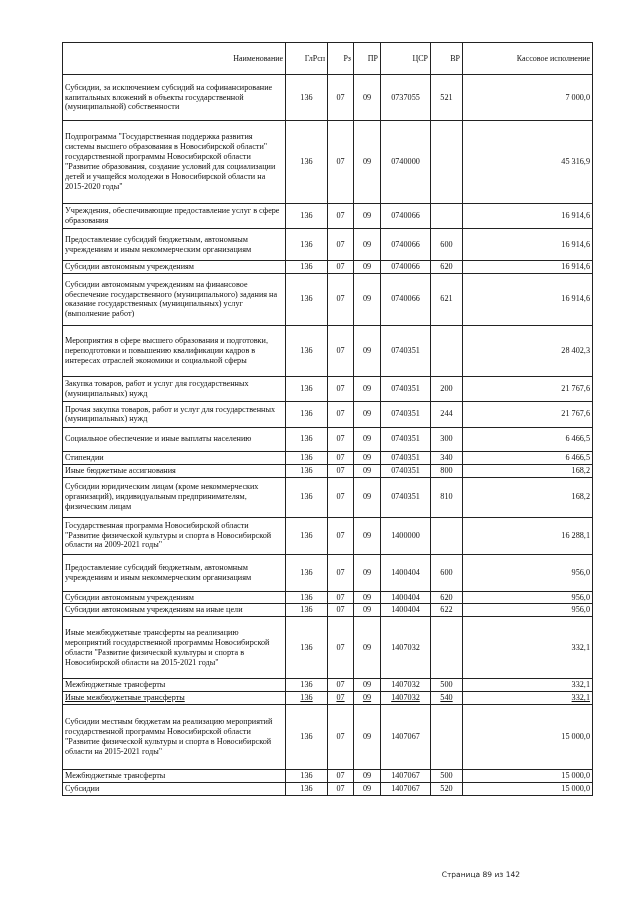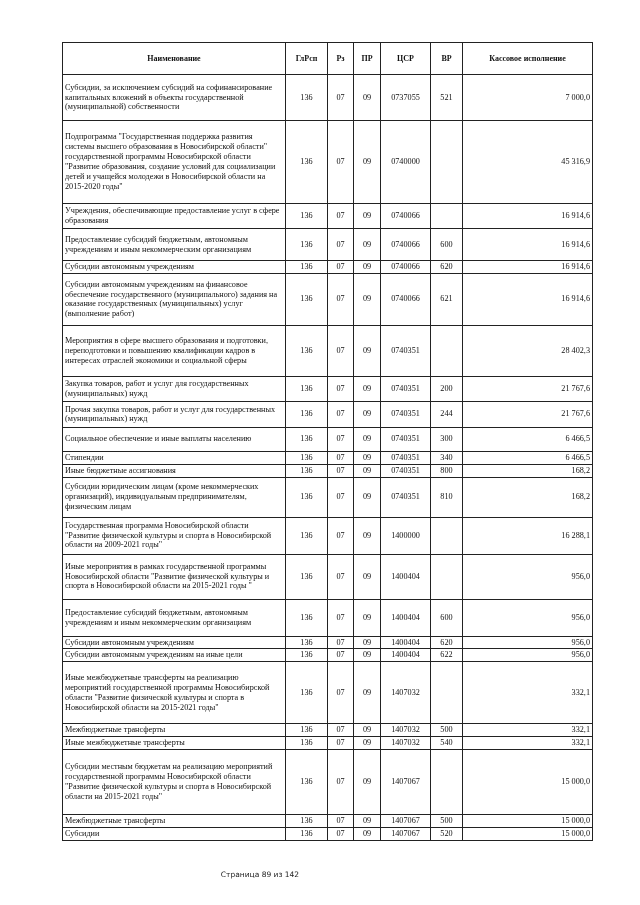--- a/index.html
+++ b/index.html
@@ -1,32 +1,32 @@
 <!DOCTYPE html>
 <html><head>
 <meta charset="utf-8">
 <style>
   html, body { margin: 0; padding: 0; background: #ffffff; }
   body { width: 640px; height: 905px; position: relative; overflow: hidden;
          font-family: "Liberation Serif", serif; color: #111; }
   table.budget { position: absolute; left: 62px; top: 42px; width: 530px;
                  border-collapse: collapse; table-layout: fixed; font-size: 8.2px; line-height: 1.2; }
   table.budget td, table.budget th { border: 1px solid #222; padding: 1px 2px; vertical-align: middle; }
-  table.budget th { font-weight: bold; text-align: center; height: 29px; font-size: 8px; }
+  table.budget th { font-weight: normal; text-align: right; height: 29px; font-size: 8px; }
   td.name { text-align: left; }
   td.c { text-align: center; }
   td.amt { text-align: right; }
   col.c-name { width: 223px; }
   col.c-grp { width: 42px; }
   col.c-rz { width: 26px; }
   col.c-pr { width: 27px; }
   col.c-csr { width: 50px; }
   col.c-vr { width: 32px; }
   col.c-amt { width: 130px; }
-  .footer { position: absolute; top: 870px; left: 0; width: 520px; text-align: center;
+  .footer { position: absolute; top: 870px; left: 0; width: 520px; text-align: right;
             font-family: "DejaVu Sans", sans-serif; font-size: 7.5px; color: #222; }
 </style>
 </head>
 <body>
 
 <table class="budget">
   <colgroup>
     <col class="c-name">
       <col class="c-grp">
       <col class="c-rz">
@@ -166,29 +166,20 @@
       </tr>
       <tr style="height: 37px;">
         <td class="name">Государственная программа Новосибирской области "Развитие физической культуры и спорта в Новосибирской области на 2009-2021 годы"</td>
         <td class="c">136</td>
         <td class="c">07</td>
         <td class="c">09</td>
         <td class="c">1400000</td>
         <td class="c"></td>
         <td class="amt">16 288,1</td>
       </tr>
-      <tr style="height: 45px;">
-        <td class="name">Иные мероприятия в рамках государственной программы Новосибирской области "Развитие физической культуры и спорта в Новосибирской области на 2015-2021 годы "</td>
-        <td class="c">136</td>
-        <td class="c">07</td>
-        <td class="c">09</td>
-        <td class="c">1400404</td>
-        <td class="c"></td>
-        <td class="amt">956,0</td>
-      </tr>
       <tr style="height: 37px;">
         <td class="name">Предоставление субсидий  бюджетным, автономным учреждениям и иным некоммерческим организациям</td>
         <td class="c">136</td>
         <td class="c">07</td>
         <td class="c">09</td>
         <td class="c">1400404</td>
         <td class="c">600</td>
         <td class="amt">956,0</td>
       </tr>
       <tr style="height: 10px;">
@@ -220,21 +211,21 @@
       </tr>
       <tr style="height: 10px;">
         <td class="name">Межбюджетные трансферты</td>
         <td class="c">136</td>
         <td class="c">07</td>
         <td class="c">09</td>
         <td class="c">1407032</td>
         <td class="c">500</td>
         <td class="amt">332,1</td>
       </tr>
-      <tr style="height: 10px;">
+      <tr style="height: 10px; text-decoration: underline;">
         <td class="name">Иные межбюджетные трансферты</td>
         <td class="c">136</td>
         <td class="c">07</td>
         <td class="c">09</td>
         <td class="c">1407032</td>
         <td class="c">540</td>
         <td class="amt">332,1</td>
       </tr>
       <tr style="height: 65px;">
         <td class="name">Субсидии местным бюджетам на реализацию мероприятий государственной программы Новосибирской области  "Развитие физической культуры и спорта в Новосибирской области на 2015-2021 годы"</td>

